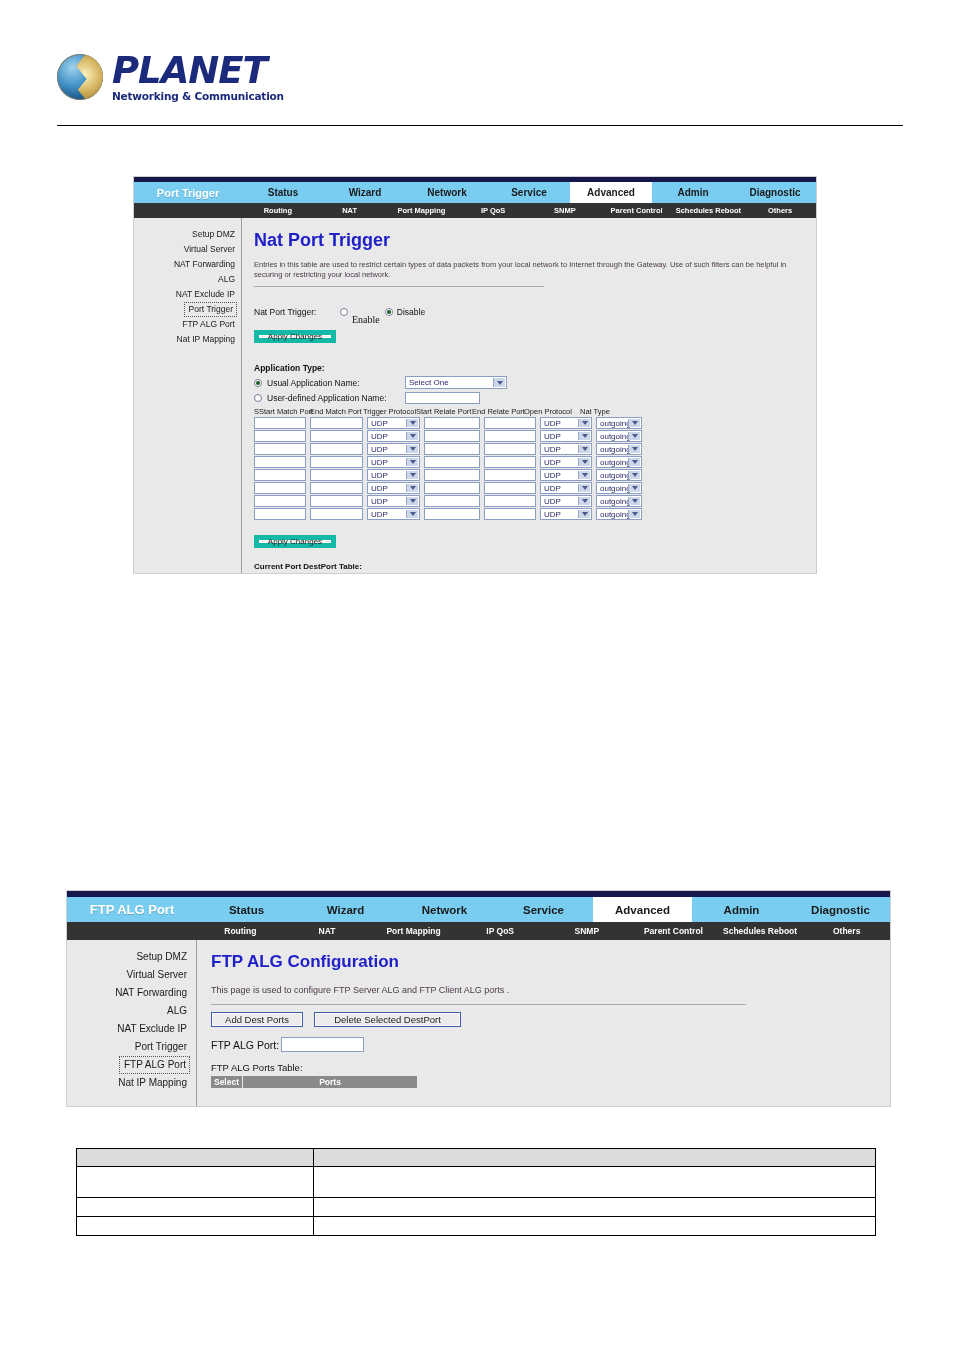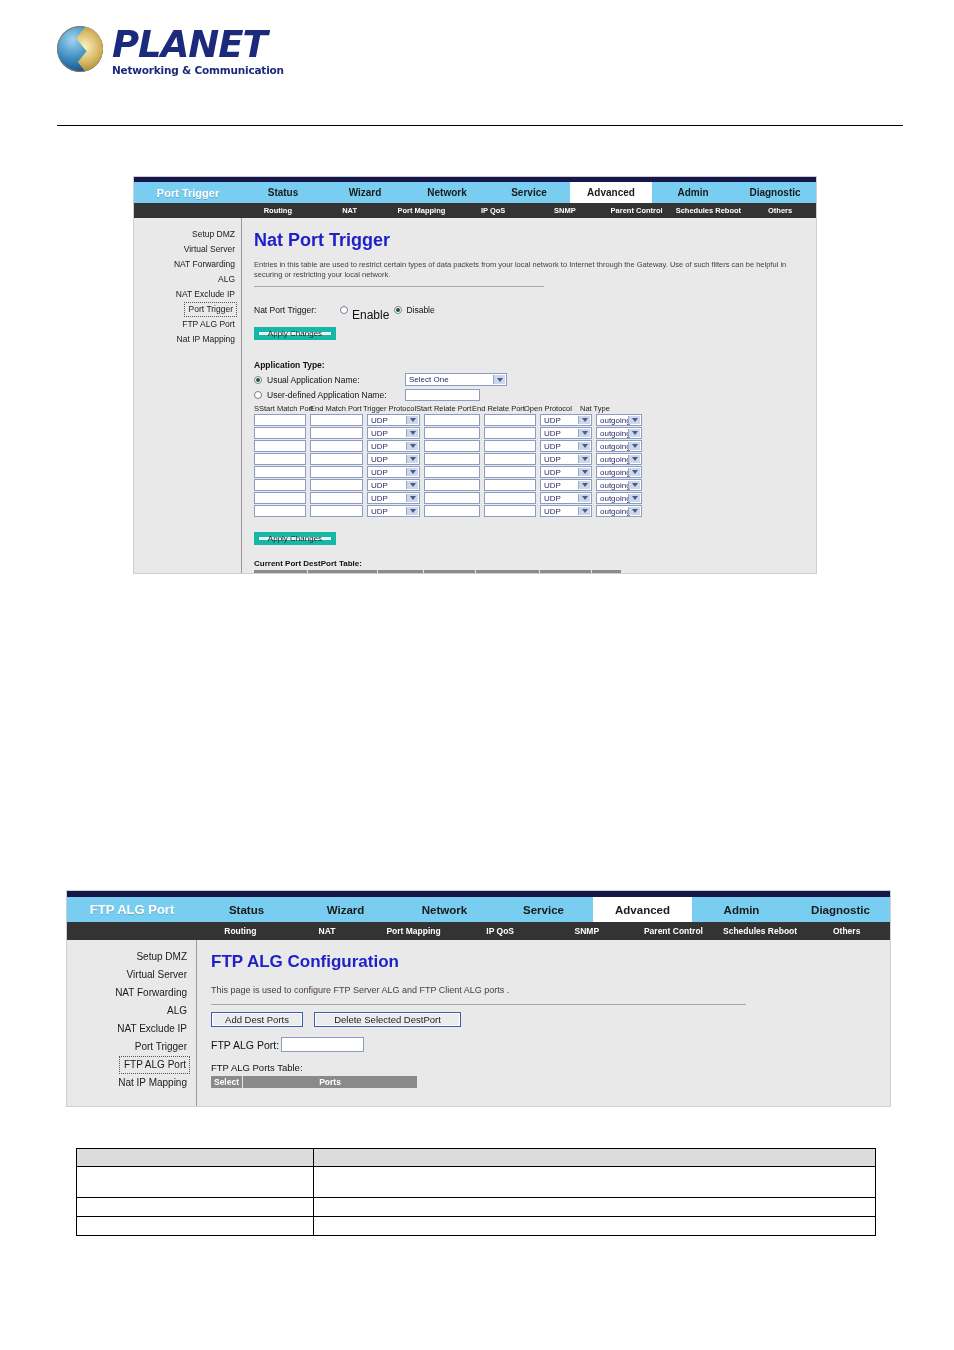--- a/index.html
+++ b/index.html
@@ -12,23 +12,23 @@
     height: 1350px;
     position: relative;
     font-family: "Liberation Sans", sans-serif;
     overflow: hidden;
   }
 
   
   .doc-logo {
     position: absolute;
     left: 57px;
-    top: 26px;
-    display: flex;
-    align-items: flex-start;
+    top: 52px;
+    display: flex;
+    align-items: center;
   }
   .logo-globe {
     width: 46px;
     height: 46px;
     border-radius: 50%;
     background:
       radial-gradient(circle at 34% 30%, #9fd4ef 0%, #3f8fc4 42%, #1d5b8e 70%, #123d63 100%);
     position: relative;
     box-shadow: 0 0 0 1px #7d7d6a inset;
     overflow: hidden;
@@ -346,21 +346,21 @@
 
       <div class="page-title" style="font-size:18px; margin-bottom:9px;">Nat Port Trigger</div>
 
       <div class="page-desc" style="font-size:7.5px; line-height:10px; width:535px;">Entries in this table are used to restrict certain types of data packets from your local network to Internet through the Gateway. Use of such filters can be helpful in securing or restricting your local network.</div>
 
       <hr class="hr-thin" style="margin:6px 0 0 0; width:290px;">
 
       <div style="margin-top:11px; display:flex; align-items:center;">
         <span class="field-label" style="font-size:8.5px; width:86px;">Nat Port Trigger:</span>
         <span class="radio" style="width:8px;height:8px;"></span>
-        <span class="field-label" style="font-size:12px; margin:10px 5px 0 4px;">Enable</span>
+        <span class="field-label" style="font-size:10px; margin:16px 5px 0 4px;font-family:Liberation Serif, serif;">Enable</span>
         <span class="radio on" style="width:8px;height:8px;">
           <span style="position:absolute;left:50%;top:50%;transform:translate(-50%,-50%);width:4px;height:4px;border-radius:50%;background:#1b5e20;display:block;"></span>
         </span>
         <span class="field-label" style="font-size:8.5px; margin-left:4px;">Disable</span>
       </div>
 
       <div class="btn" style="margin-top:4px; width:82px; height:13px; font-size:8px;">Apply Changes</div>
 
       <div class="section-label" style="font-size:8.5px; margin-top:20px;">Application Type:</div>
 

